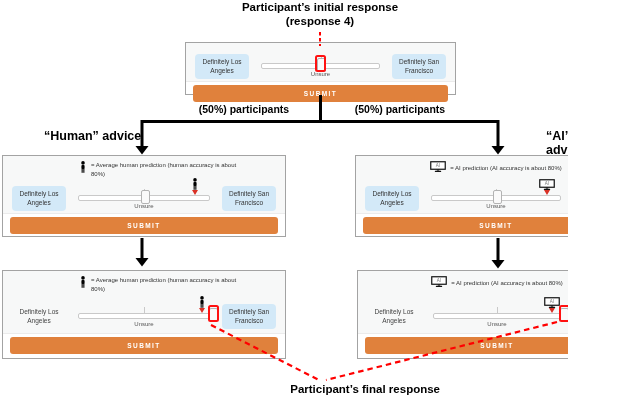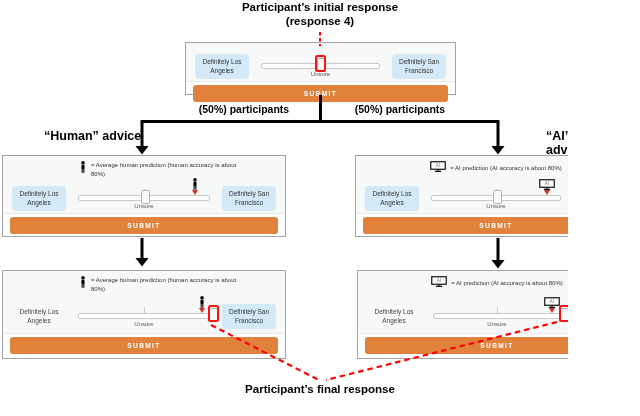--- a/index.html
+++ b/index.html
@@ -208,21 +208,21 @@
           <div class="unsure-label">Unsure</div>
         </div>
         <div class="option-btn">Definitely San Francisco</div>
       </div>
     </div>
     <div class="submit-row">
       <div class="submit-btn">SUBMIT</div>
     </div>
   </div>
 
-  <div class="flow-title" style="left:200px;top:383px;width:240px;">
+  <div class="flow-title" style="left:200px;top:383px;width:240px;text-align:right;">
     <div>Participant’s final response</div>
   </div>
 
   <svg id="connectors" width="640" height="416" viewBox="0 0 640 416">
     <path d="M320.5 95 V121.5 M142 121.5 H498 M142 120 V148 M498 120 V148 M142 238 V260 M498 238 V262" stroke="#000" stroke-width="3" fill="none"></path>
     <path d="M135.5 146 h13 l-6.5 8.5 z" fill="#000"></path>
     <path d="M491.5 146 h13 l-6.5 8.5 z" fill="#000"></path>
     <path d="M135.5 258 h13 l-6.5 8.5 z" fill="#000"></path>
     <path d="M491.5 260 h13 l-6.5 8.5 z" fill="#000"></path>
     <path d="M320 32 V46" stroke="#ff0000" stroke-width="2" stroke-dasharray="3.5 2.5" fill="none"></path>

